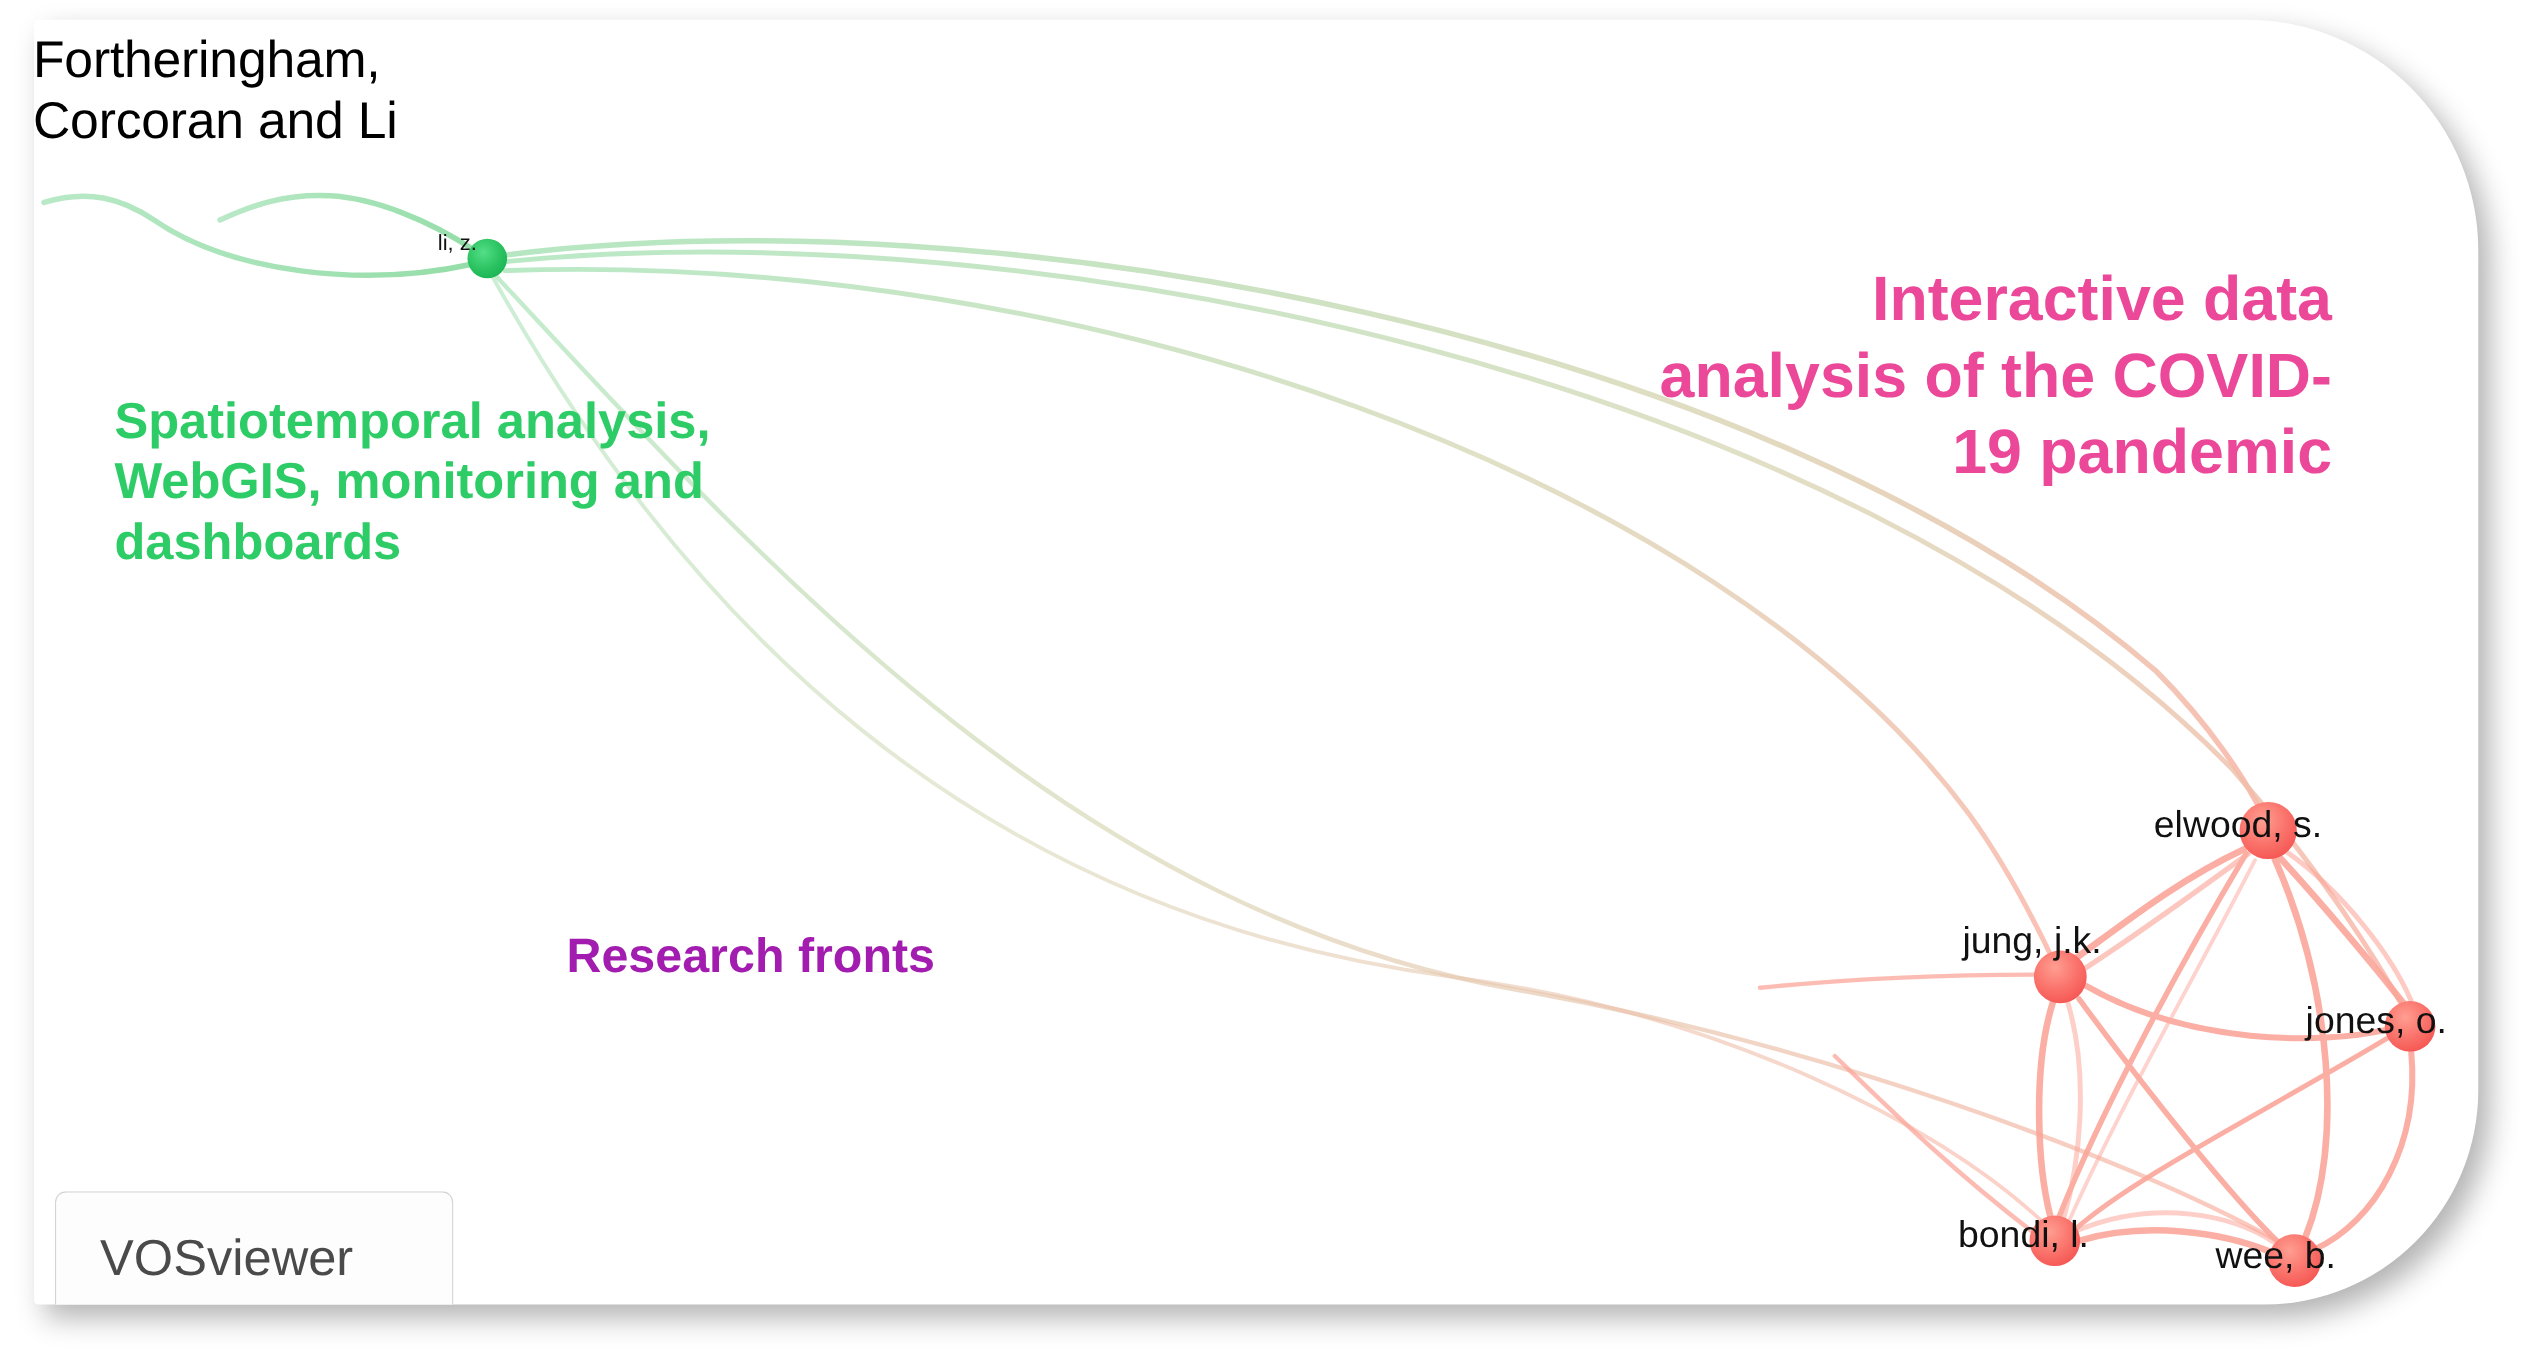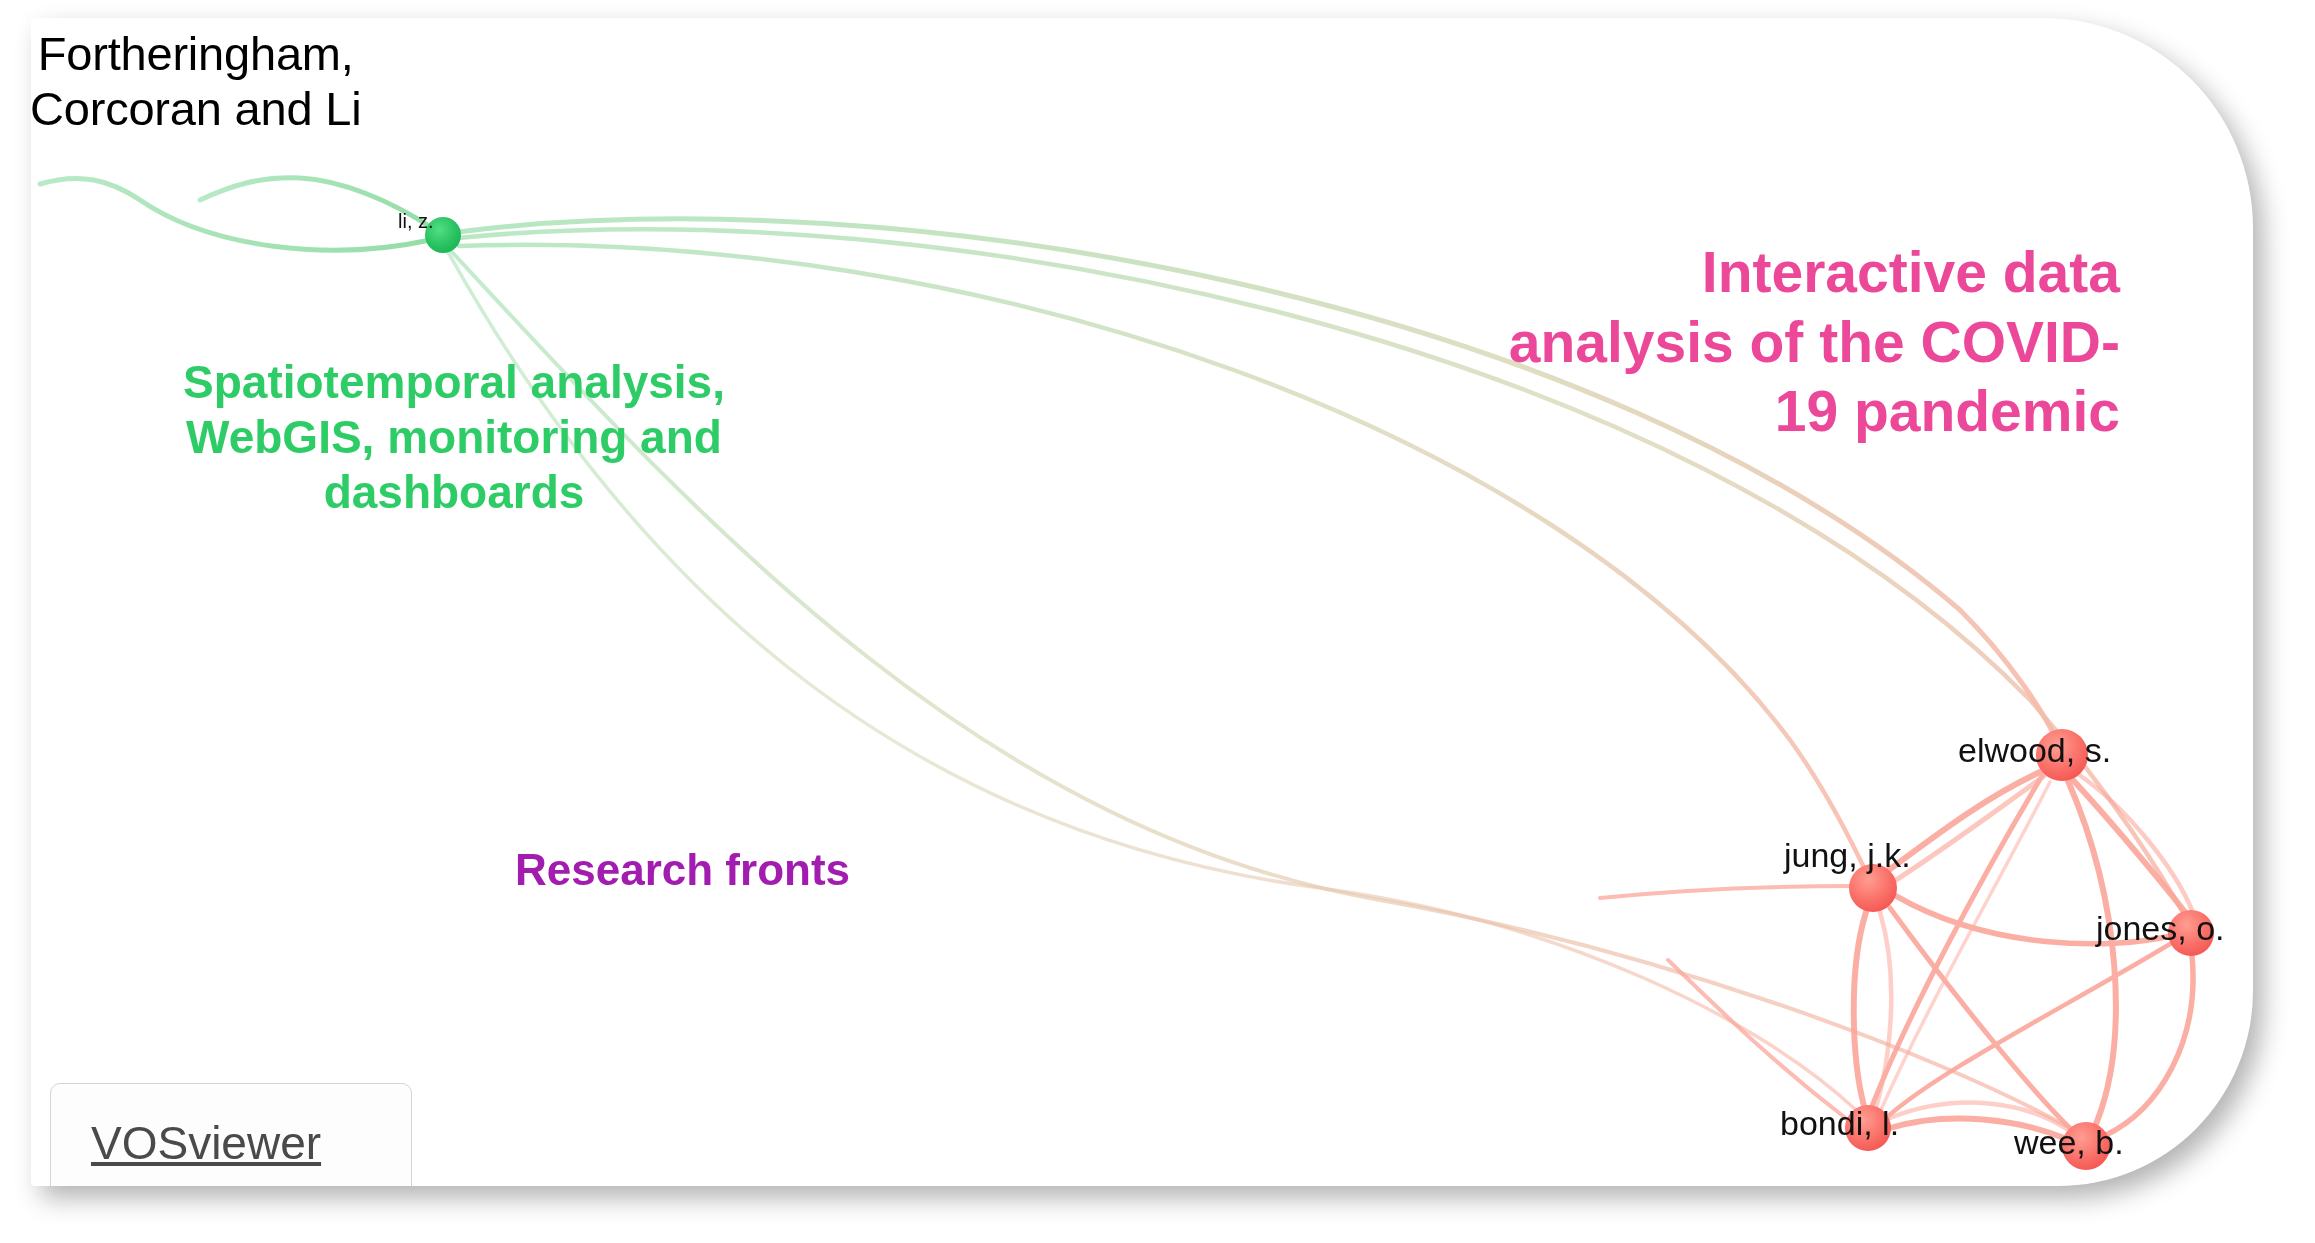--- a/index.html
+++ b/index.html
@@ -44,21 +44,20 @@
     overflow: visible;
     pointer-events: none;
   }
 
   
   .annot {
     position: absolute;
     font-weight: bold;
     line-height: 1.12;
     white-space: pre-line;
-    text-align: center;
   }
   #annot-fortheringham {
     left: 30px;
     top: 26px;
     font-size: 47px;
     font-weight: normal;
     color: #000000;
     line-height: 1.18;
     letter-spacing: -0.2px;
   }
@@ -111,21 +110,20 @@
     border-bottom-right-radius: 0;
     overflow: hidden;
   }
   #vos-badge-text {
     position: absolute;
     left: 40px;
     top: 32px;
     font-size: 46px;
     color: #4a4a4a;
     font-weight: normal;
-    text-decoration: underline;
   }
   
   #badge-clip {
     position: absolute;
     left: 31px;
     top: 1083px;
     width: 420px;
     height: 103px;
     overflow: hidden;
   }

